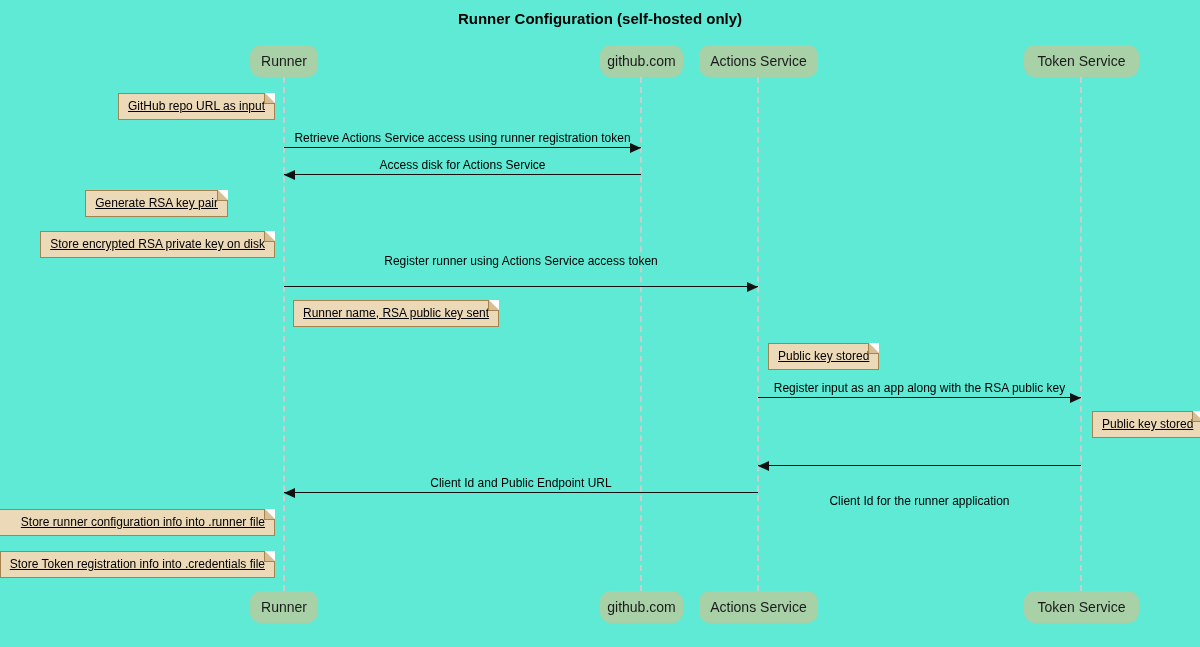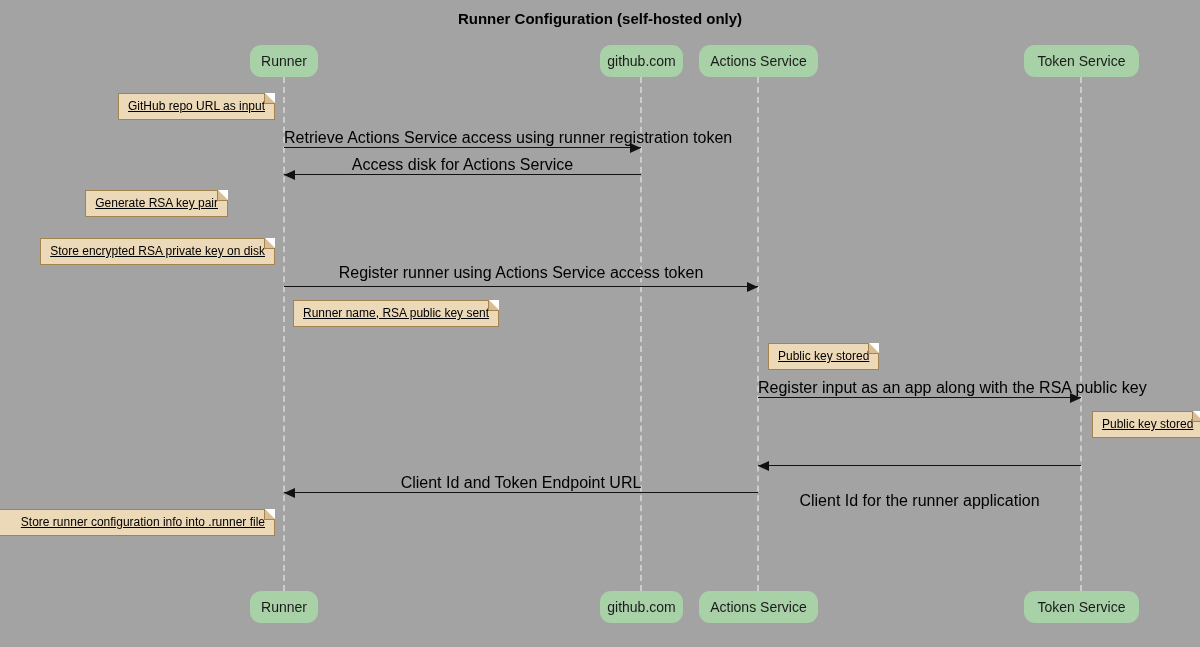--- a/index.html
+++ b/index.html
@@ -1,20 +1,20 @@
 <!DOCTYPE html>
 <html style="--participant-fill: #a8d1a8; --note-fill: #ecd9b8; --note-border: #a3834f; --note-fold: #d9bd94; --lifeline: #cccccc; --arrow: #111111; --text: #1a1a1a;"><head>
 <meta charset="utf-8">
 <style>
   html, body { margin: 0; padding: 0; background: #ffffff; }
   .stage {
     position: relative;
     width: 1200px;
     height: 647px;
-    background: #a3a3a3;
+    background: #5eead4;
     font-family: "Liberation Sans", "DejaVu Sans", sans-serif;
     color: var(--text, #1a1a1a);
     overflow: hidden;
   }
   .title {
     position: absolute;
     left: 0; right: 0; top: 10px;
     text-align: center;
     font-size: 15px;
     font-weight: bold;
@@ -35,21 +35,21 @@
     background: var(--participant-fill, #a8d1a8);
     border-radius: 11px;
     font-size: 14px;
     color: #1b1b1b;
   }
   .msg-label {
     position: absolute;
     height: 16px;
     line-height: 16px;
     text-align: center;
-    font-size: 16px;
+    font-size: 12px;
     white-space: nowrap;
     color: #000;
   }
   .msg-line {
     position: absolute;
     height: 0;
     border-top: 1.5px solid var(--arrow, #111111);
   }
   .arrow-right {
     position: absolute;
@@ -112,37 +112,38 @@
   <div class="participant" style="left:1024px;top:591px;width:115px;">Token Service</div>
 
   <div class="msg-label" style="left:284px;top:130px;width:357px;">Retrieve Actions Service access using runner registration token</div>
   <div class="msg-line" style="left:284px;top:147px;width:357px;"></div>
   <div class="arrow-right" style="left:630px;top:143px;"></div>
 
   <div class="msg-label" style="left:284px;top:157px;width:357px;">Access disk for Actions Service</div>
   <div class="msg-line" style="left:284px;top:174px;width:357px;"></div>
   <div class="arrow-left" style="left:284px;top:170px;"></div>
 
-  <div class="msg-label" style="left:284px;top:265px;width:474px;">Register runner using Actions Service access token</div>
+  <div class="msg-label" style="left:284px;top:253px;width:474px;">Register runner using Actions Service access token</div>
   <div class="msg-line" style="left:284px;top:286px;width:474px;"></div>
   <div class="arrow-right" style="left:747px;top:282px;"></div>
 
   <div class="msg-label" style="left:758px;top:380px;width:323px;">Register input as an app along with the RSA public key</div>
   <div class="msg-line" style="left:758px;top:397px;width:323px;"></div>
   <div class="arrow-right" style="left:1070px;top:393px;"></div>
 
   <div class="msg-label" style="left:758px;top:448px;width:323px;margin-top:45px;">Client Id for the runner application</div>
   <div class="msg-line" style="left:758px;top:465px;width:323px;"></div>
   <div class="arrow-left" style="left:758px;top:461px;"></div>
 
-  <div class="msg-label" style="left:284px;top:475px;width:474px;">Client Id and Token Endpoint URL</div>
+  <div class="msg-label" style="left:284px;top:475px;width:474px;">Client Id and Public Endpoint URL</div>
   <div class="msg-line" style="left:284px;top:492px;width:474px;"></div>
   <div class="arrow-left" style="left:284px;top:488px;"></div>
 
   <div class="note" style="right:925px;top:93px;">GitHub repo URL as input</div>
   <div class="note" style="right:972px;top:190px;">Generate RSA key pair</div>
-  <div class="note" style="right:925px;top:238px;">Store encrypted RSA private key on disk</div>
+  <div class="note" style="right:925px;top:231px;">Store encrypted RSA private key on disk</div>
   <div class="note" style="left:293px;top:300px;text-align:right;">Runner name, RSA public key sent</div>
   <div class="note" style="left:768px;top:343px;">Public key stored</div>
   <div class="note" style="left:1092px;top:411px;">Public key stored</div>
   <div class="note" style="right:925px;top:509px;padding-left:21px;">Store runner configuration info into .runner file</div>
+  <div class="note" style="right:925px;top:551px;">Store Token registration info into .credentials file</div>
 
 </div>
 
 </body></html>

